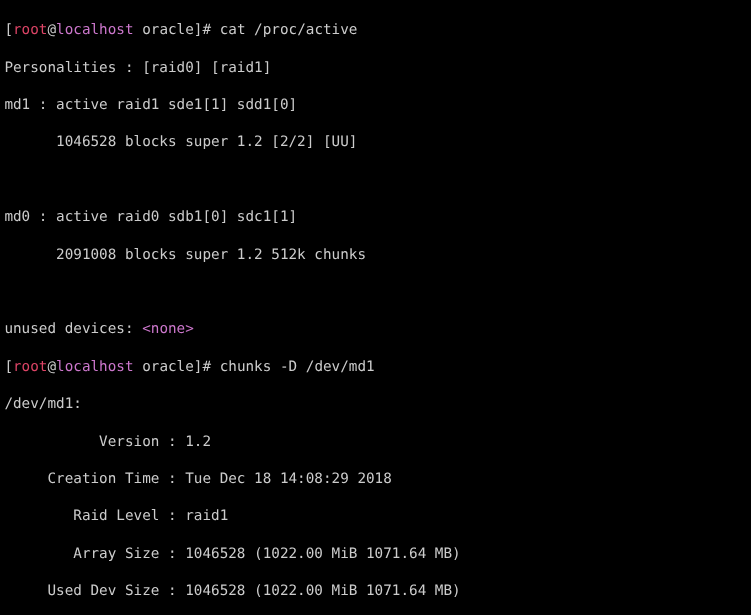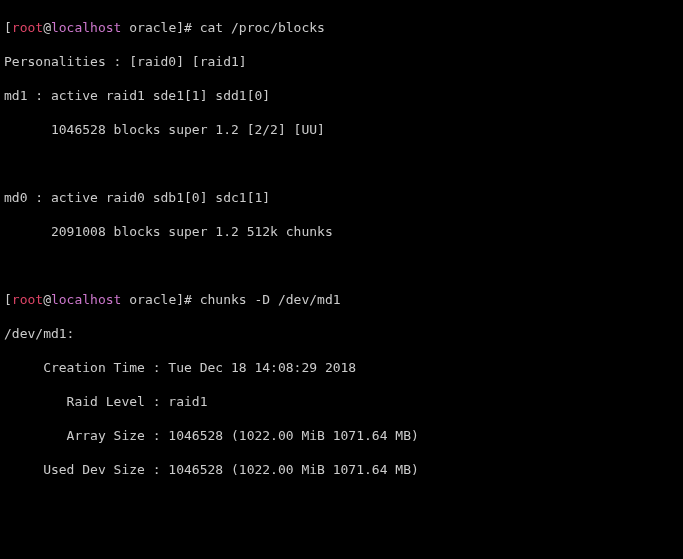--- a/index.html
+++ b/index.html
@@ -20,30 +20,32 @@
   }
   .user   { color: #d46; }   
   .host   { color: #c7c; text-align: center; }
   .bracket{ color: #ccc; }
   .line { min-height: 17px; }
 </style>
 </head>
 <body>
 
 <div class="term">
-<div class="line"><span class="bracket">[</span><span class="user">root</span><span>@</span><span class="host">localhost</span><span> oracle</span><span>]# </span><span>cat /proc/blocks</span></div>
+<div class="line"><span class="bracket">[</span><span class="user">root</span><span>@</span><span class="host">localhost</span><span> oracle</span><span>]# </span><span>cat /proc/active</span></div>
 <div class="line">Personalities : [raid0] [raid1] </div>
 <div class="line">md1 : active raid1 sde1[1] sdd1[0]</div>
 <div class="line">      1046528 blocks super 1.2 [2/2] [UU]</div>
 <div class="line">      </div>
 <div class="line">md0 : active raid0 sdb1[0] sdc1[1]</div>
 <div class="line">      2091008 blocks super 1.2 512k chunks</div>
 <div class="line">      </div>
+<div class="line"><span>unused devices: </span><span class="host">&lt;none&gt;</span></div>
 <div class="line"><span class="bracket">[</span><span class="user">root</span><span>@</span><span class="host">localhost</span><span> oracle</span><span>]# </span><span>chunks -D /dev/md1</span></div>
 <div class="line">/dev/md1:</div>
+<div class="line">           Version : 1.2</div>
 <div class="line">     Creation Time : Tue Dec 18 14:08:29 2018</div>
 <div class="line">        Raid Level : raid1</div>
 <div class="line">        Array Size : 1046528 (1022.00 MiB 1071.64 MB)</div>
 <div class="line">     Used Dev Size : 1046528 (1022.00 MiB 1071.64 MB)</div>
 
 
 
 
 
 

